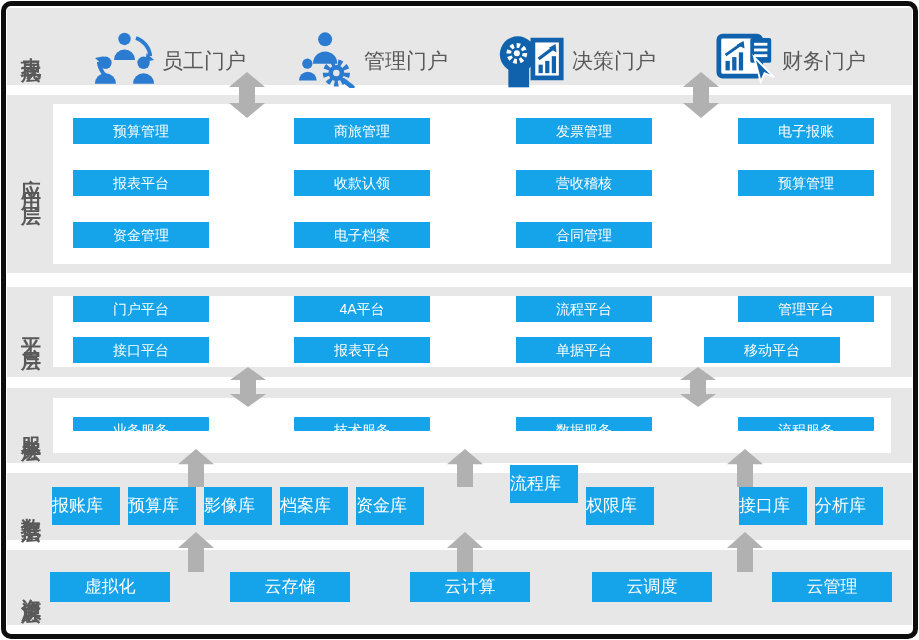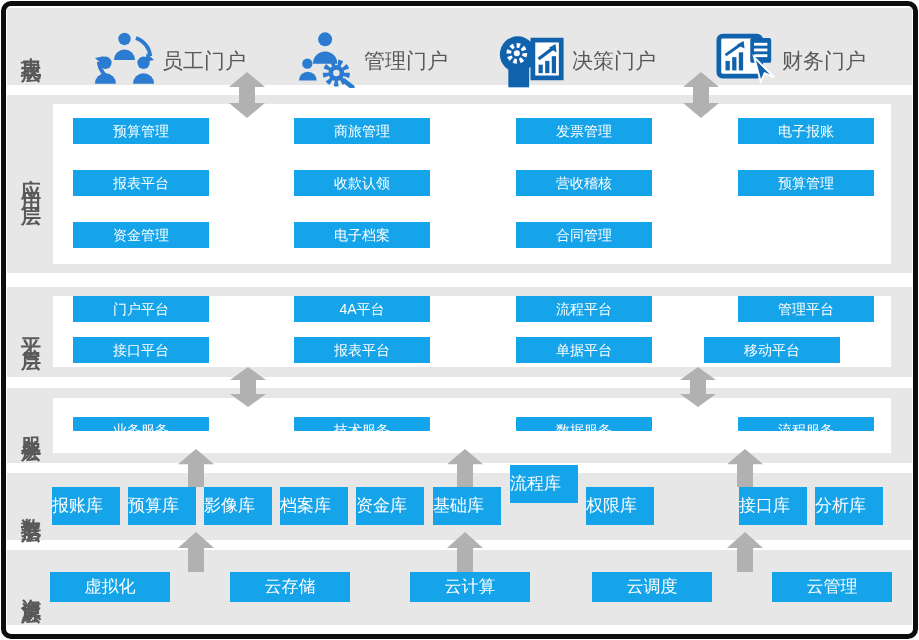--- a/index.html
+++ b/index.html
@@ -147,21 +147,20 @@
   <div class="box sbox" style="left:73px;top:409px">业务服务</div>
   <div class="box sbox" style="left:294px;top:409px">技术服务</div>
   <div class="box sbox" style="left:516px;top:409px">数据服务</div>
   <div class="box sbox" style="left:738px;top:409px">流程服务</div>
 
   <div class="dbox" style="left:52px;top:487px">报账库</div>
   <div class="dbox" style="left:128px;top:487px">预算库</div>
   <div class="dbox" style="left:204px;top:487px">影像库</div>
   <div class="dbox" style="left:280px;top:487px">档案库</div>
   <div class="dbox" style="left:356px;top:487px">资金库</div>
-  <div class="dbox" style="left:433px;top:487px">基础库</div>
   <div class="dbox" style="left:510px;top:465px">流程库</div>
   <div class="dbox" style="left:586px;top:487px">权限库</div>
   <div class="dbox" style="left:739px;top:487px">接口库</div>
   <div class="dbox" style="left:815px;top:487px">分析库</div>
 
   <div class="rbox" style="left:50px;top:572px">虚拟化</div>
   <div class="rbox" style="left:230px;top:572px">云存储</div>
   <div class="rbox" style="left:410px;top:572px">云计算</div>
   <div class="rbox" style="left:592px;top:572px">云调度</div>
   <div class="rbox" style="left:772px;top:572px">云管理</div>

